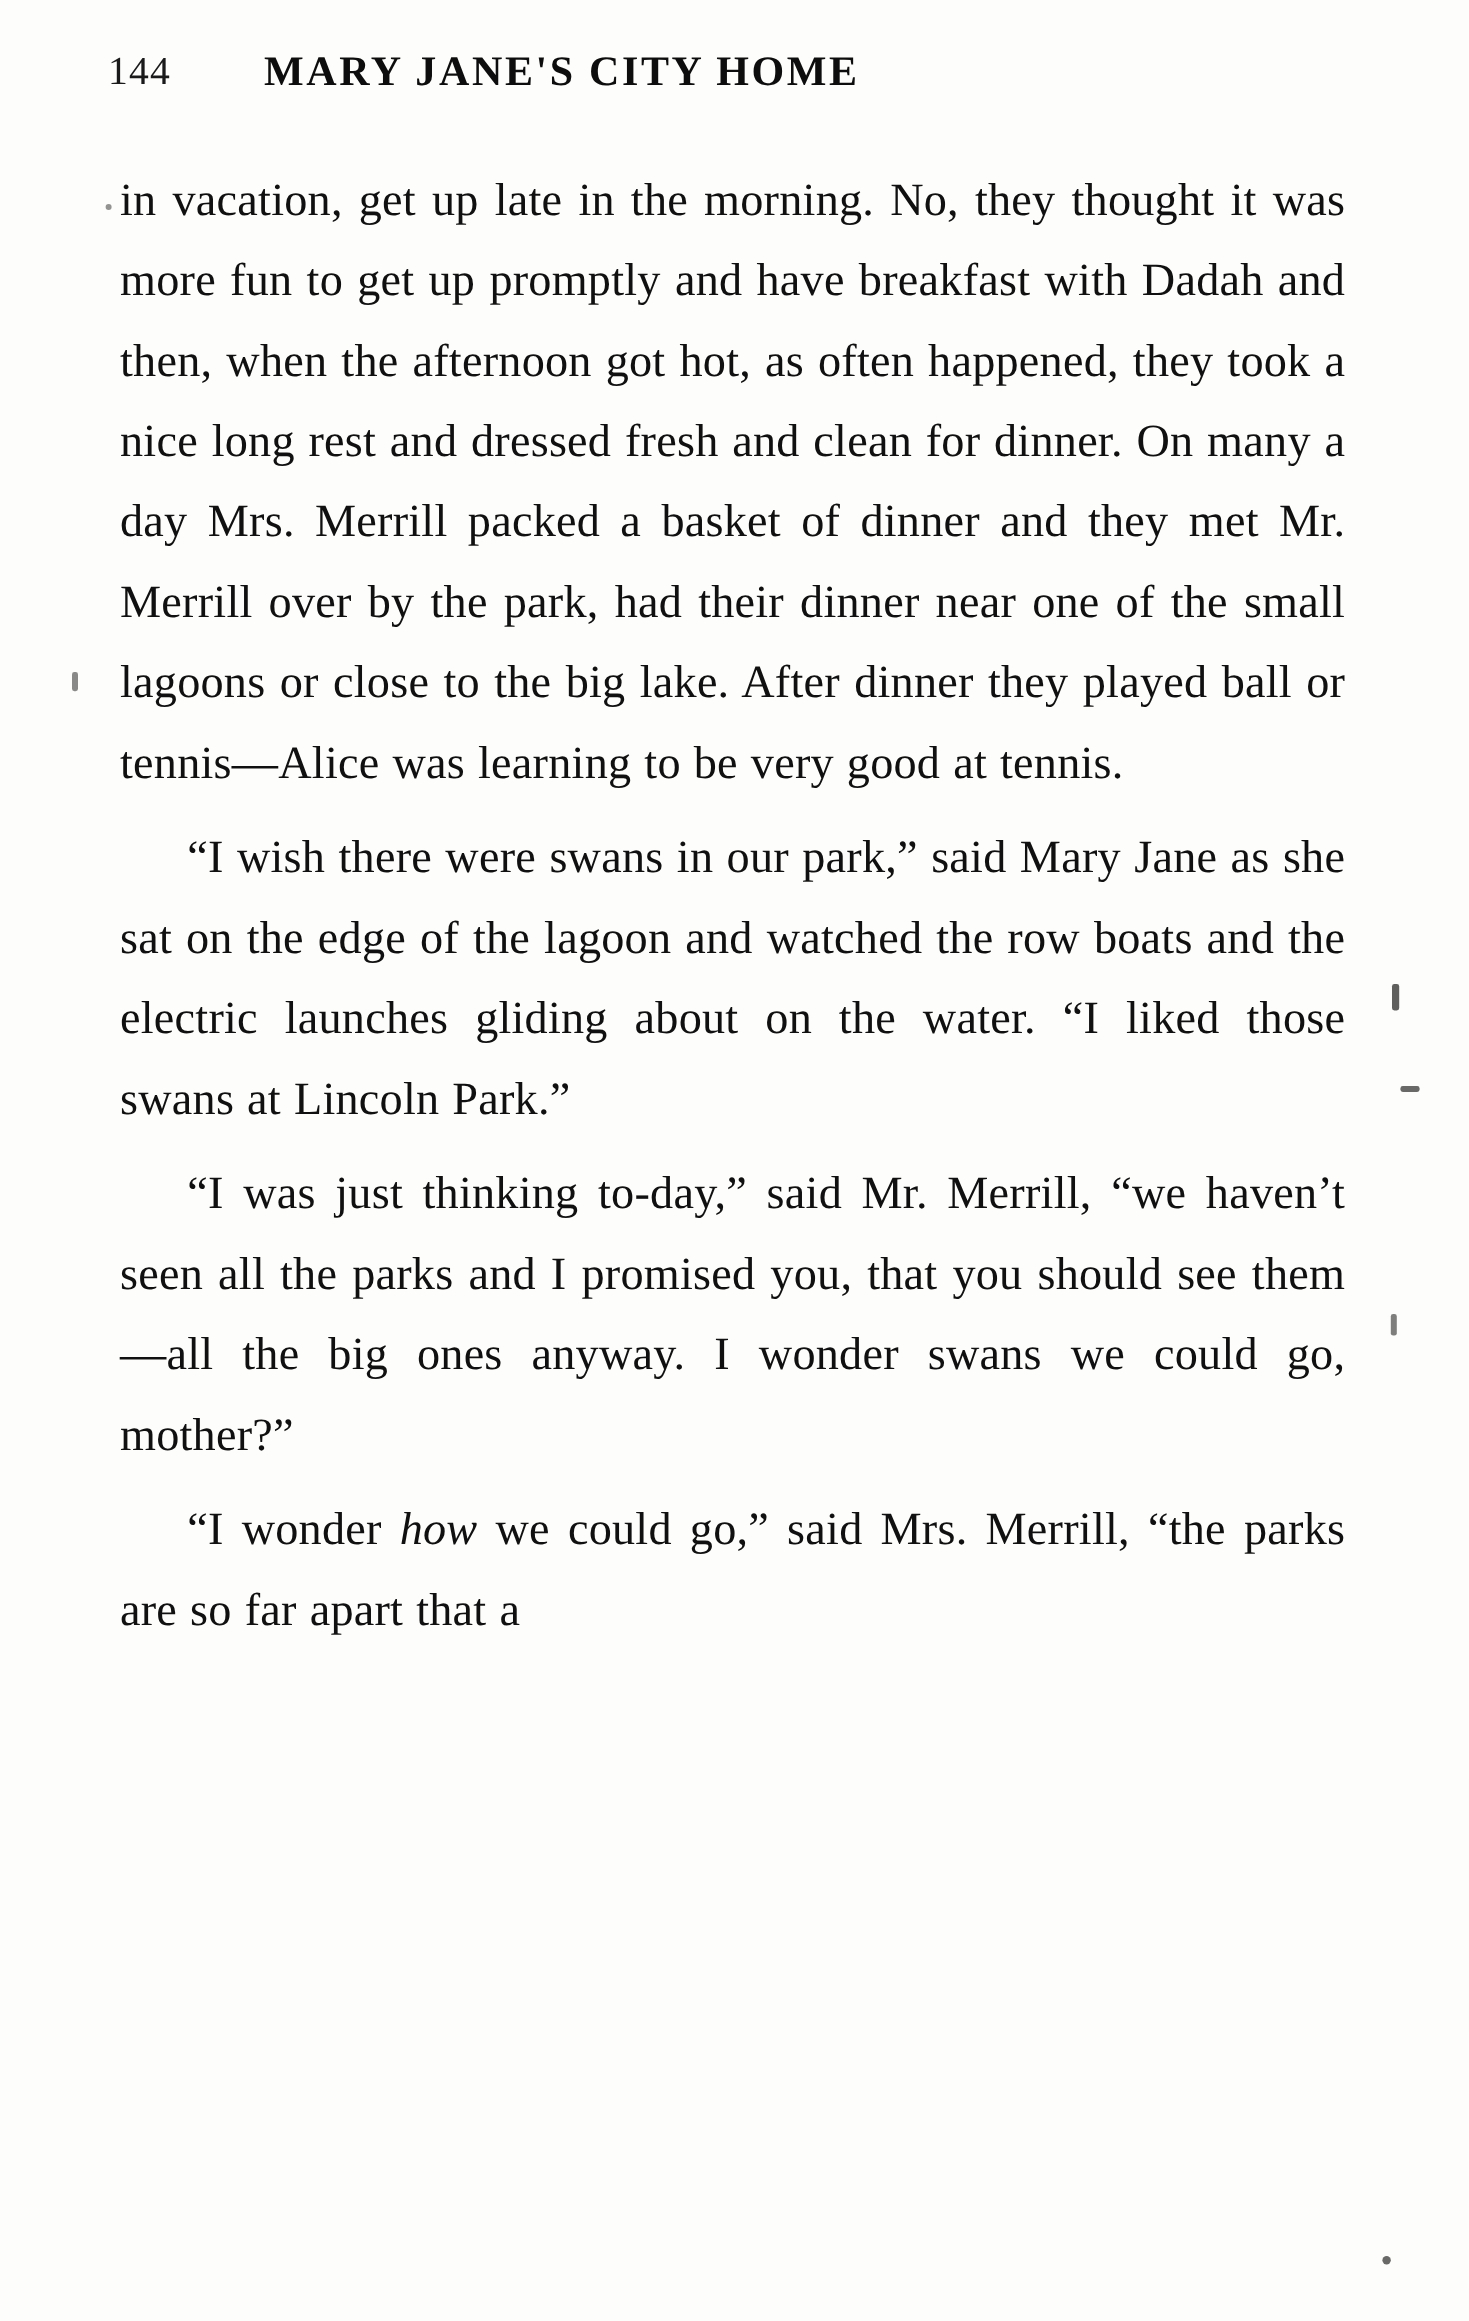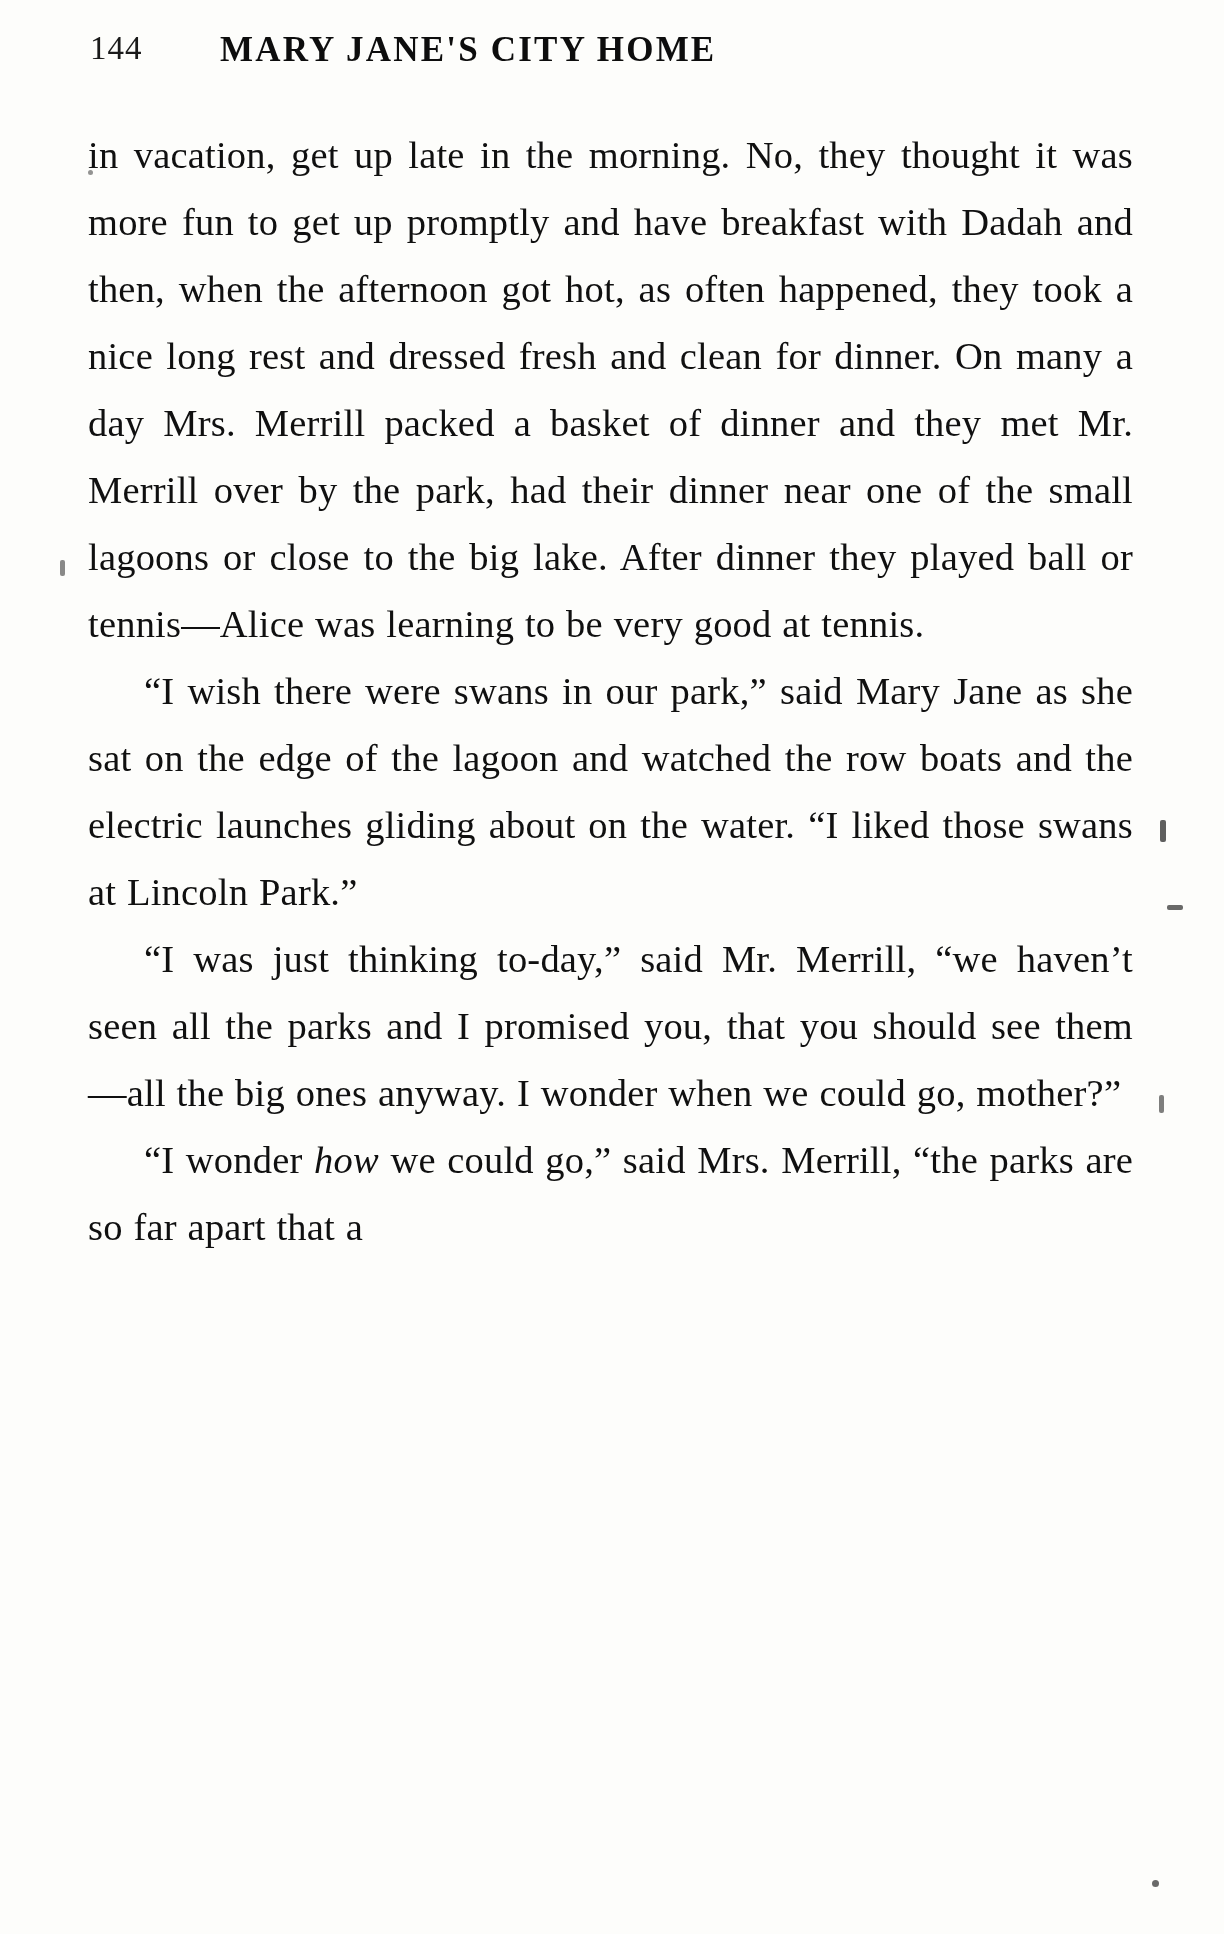--- a/index.html
+++ b/index.html
@@ -22,21 +22,21 @@
     height: 1934px;
     background: #fdfdfb;
   }
   .header {
     position: absolute;
     left: 90px;
     top: 30px;
     width: 1000px;
     height: 60px;
     display: flex;
-    align-items: flex-start;
+    align-items: center;
   }
   .page-number {
     font-size: 33px;
     letter-spacing: 1px;
     color: #1a1a1a;
     width: 130px;
     font-family: "Liberation Serif", serif;
   }
   .running-head {
     font-size: 35px;
@@ -45,21 +45,21 @@
     font-weight: 700;
     white-space: nowrap;
   }
   .body-text {
     position: absolute;
     left: 88px;
     top: 122px;
     width: 1045px;
   }
   .para {
-    margin: 0;
+    margin: 12px;
     font-size: 38.5px;
     line-height: 67px;
     text-align: justify;
     color: #101010;
     letter-spacing: 0.2px;
     word-spacing: 1px;
   }
   .para.cont {
     text-indent: 0;
   }
@@ -87,21 +87,21 @@
 <div class="page">
 
   <div class="header">
     <div class="page-number">144</div>
     <div class="running-head">MARY JANE'S CITY HOME</div>
   </div>
 
   <div class="body-text">
     <p class="para cont">in vacation, get up late in the morning. No, they thought it was more fun to get up promptly and have breakfast with Dadah and then, when the afternoon got hot, as often happened, they took a nice long rest and dressed fresh and clean for dinner.   On many a day Mrs. Merrill packed a basket of dinner and they met Mr. Merrill over by the park, had their dinner near one of the small lagoons or close to the big lake.   After dinner they played ball or tennis—Alice was learning to be very good at tennis.</p>
     <p class="para indent">“I wish there were swans in our park,” said Mary Jane as she sat on the edge of the lagoon and watched the row boats and the electric launches gliding about on the water.   “I liked those swans at Lincoln Park.”</p>
-    <p class="para indent">“I was just thinking to-day,” said Mr. Merrill, “we haven’t seen all the parks and I promised you, that you should see them —all the big ones anyway.   I wonder when we could go, mother?”</p>
+    <p class="para indent">“I was just thinking to-day,” said Mr. Merrill, “we haven’t seen all the parks and I promised you, that you should see them —all the big ones anyway.   I wonder swans we could go, mother?”</p>
     <p class="para indent"><span>“I wonder </span><em>how</em><span> we could go,” said Mrs. Merrill, “the parks are so far apart that a</span></p>
   </div>
 
   <span class="speck mark-a"></span>
   <span class="speck mark-b"></span>
   <span class="speck mark-c"></span>
   <span class="speck mark-d"></span>
   <span class="speck mark-e"></span>
   <span class="speck mark-f"></span>
 

